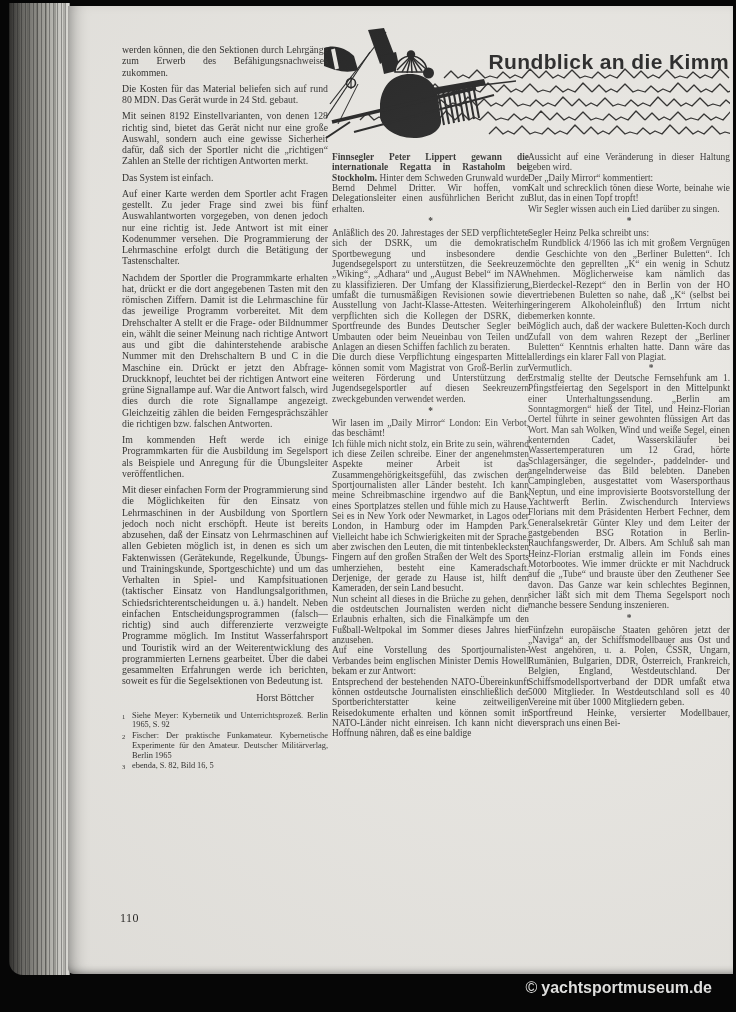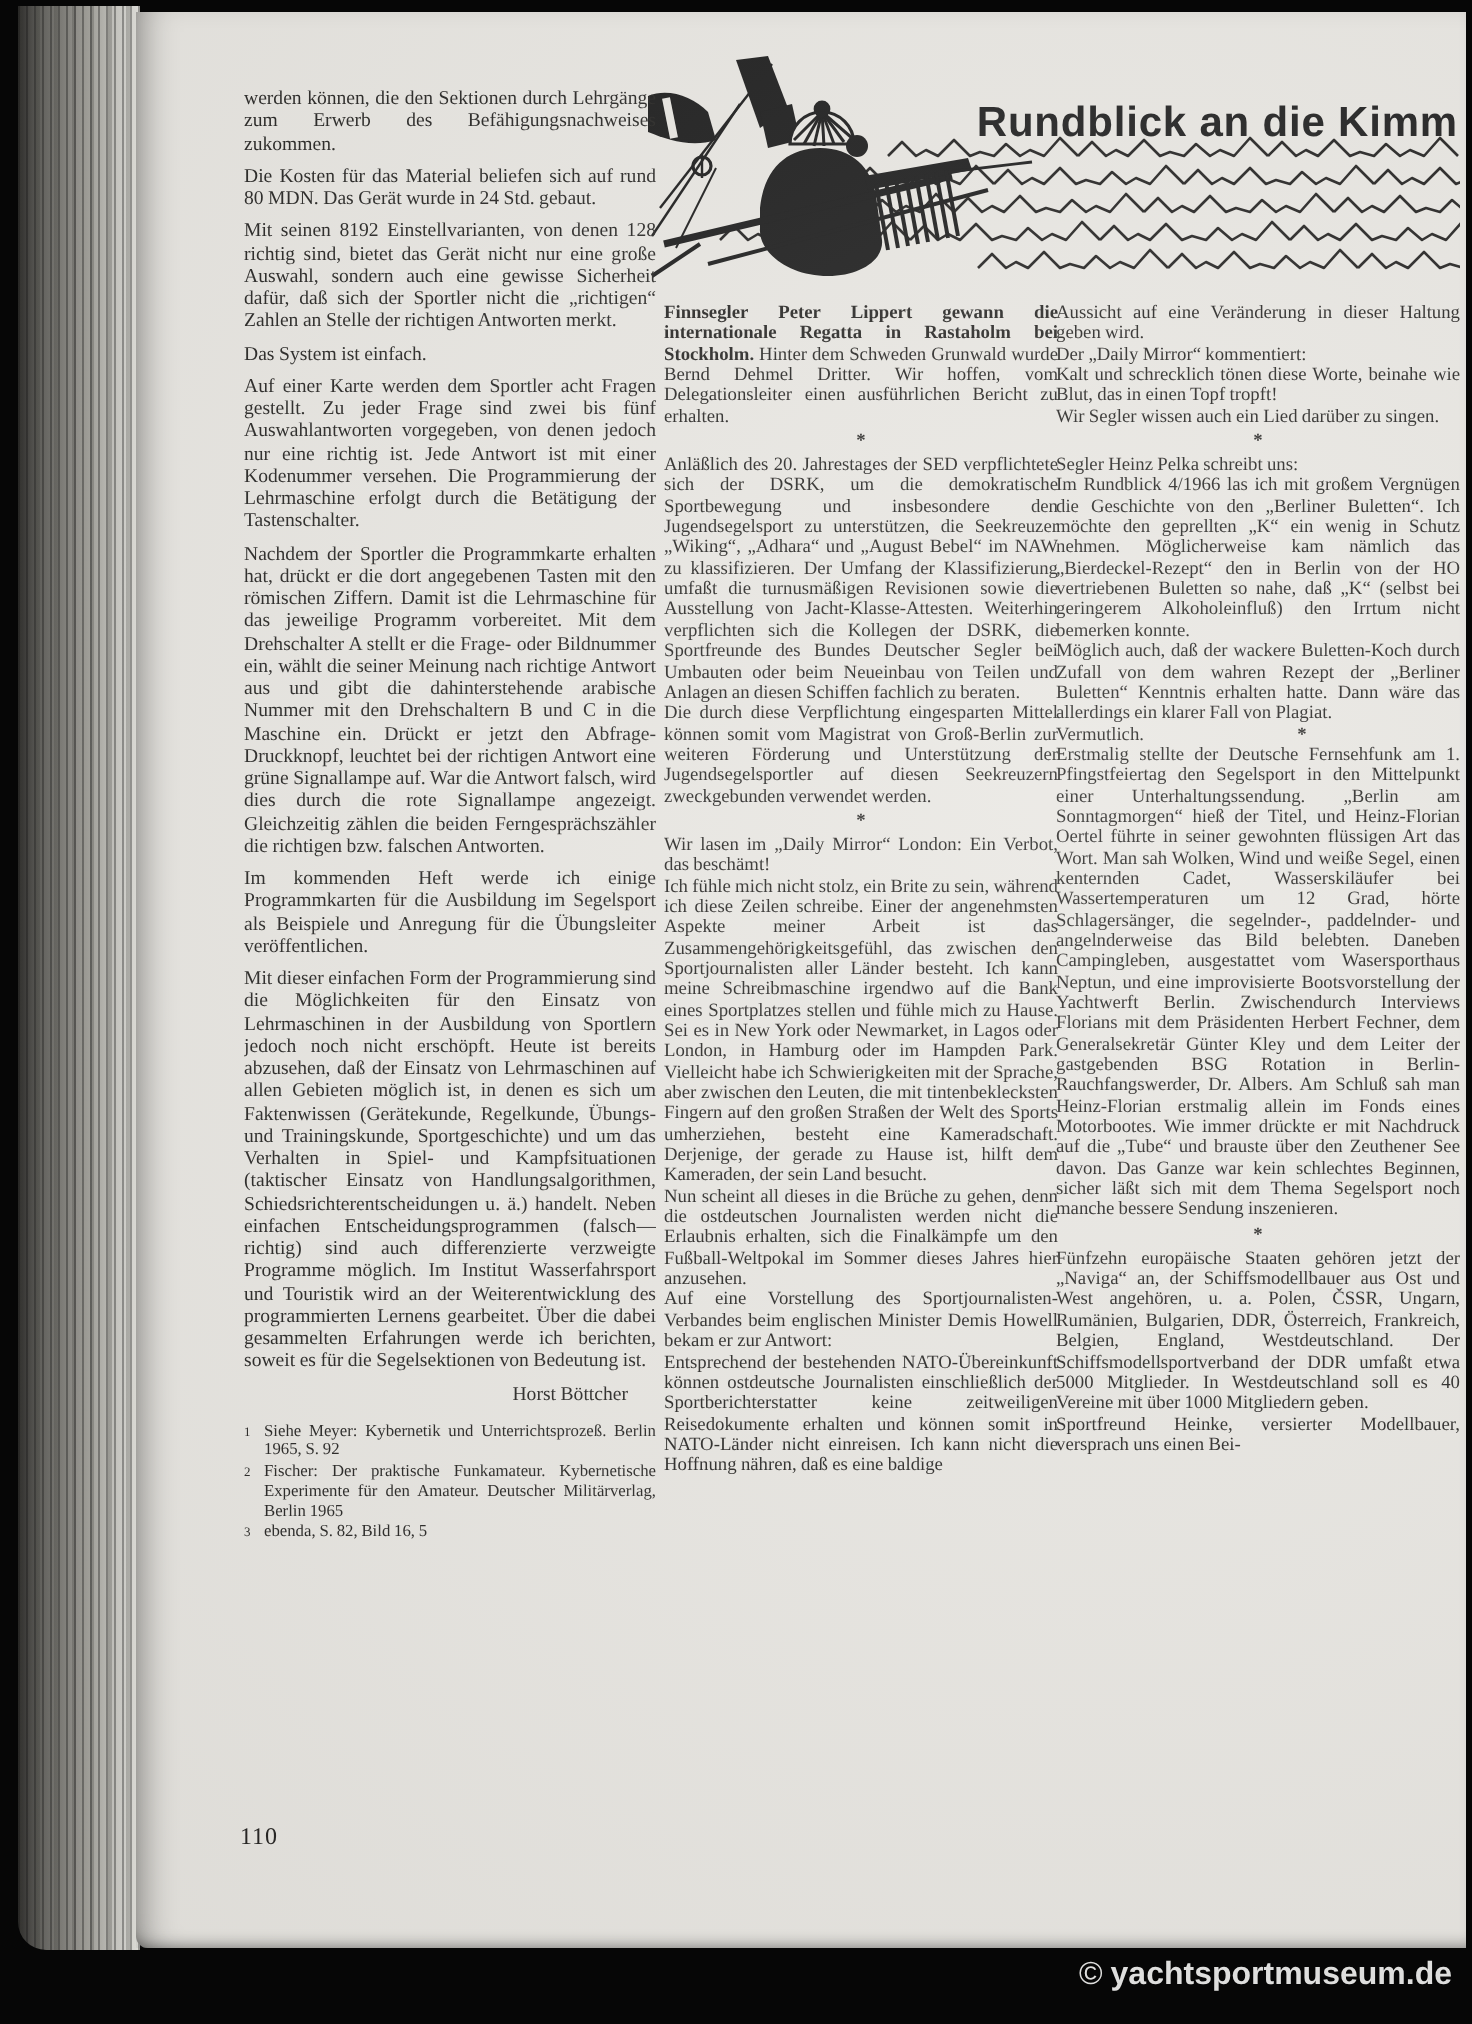--- a/index.html
+++ b/index.html
@@ -30,21 +30,21 @@
   .sig{text-align:right;padding-right:14px;margin-top:2px;margin-bottom:8px;}
   .fnotes{font-size:8.4px;line-height:9.7px;margin-top:4px;}
   .fn{display:flex;margin:0 0 1px 0;}
   .fn .m{flex:0 0 10px;font-size:6.5px;vertical-align:top;padding-top:1px;text-align:left;}
   .fn .t{flex:1;text-align:justify;}
   .pagenum{position:absolute;left:52px;top:905px;font-size:12px;letter-spacing:.5px;}
   .masthead{position:absolute;right:4px;top:44px;
     font-family:"Liberation Sans","DejaVu Sans",sans-serif;font-weight:bold;
     font-size:21px;letter-spacing:.4px;color:#171717;}
   .illu{position:absolute;left:256px;top:20px;width:406px;height:122px;}
-  .watermark{position:absolute;right:10px;top:979px;color:#dededd;
+  .watermark{position:absolute;right:24px;top:979px;color:#dededd;
     font-family:"Liberation Sans","DejaVu Sans",sans-serif;font-size:16px;font-weight:bold;}
   .watermark .csym{font-weight:normal;margin-right:4px;}
 </style>
 </head>
 <body>
 
 <div class="scan">
   <div class="spine"></div>
 
   <div class="page">

